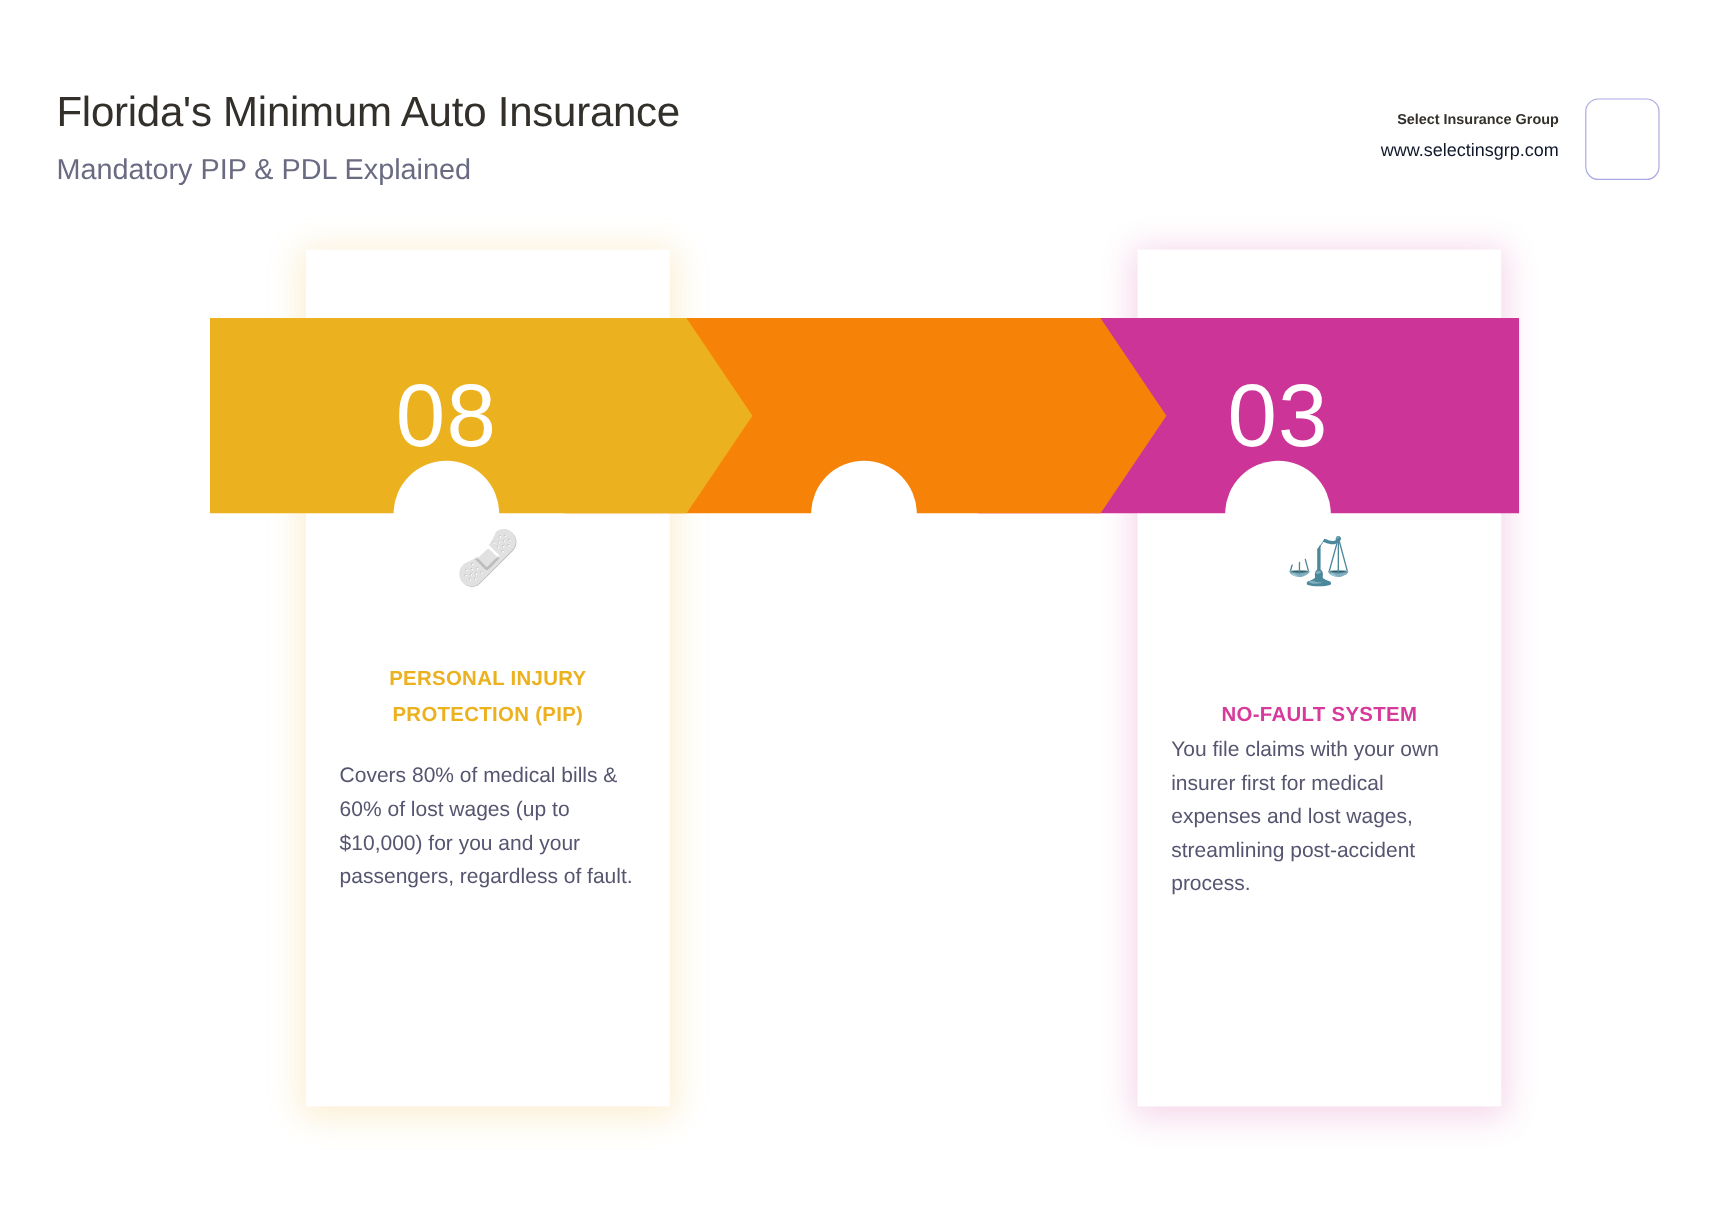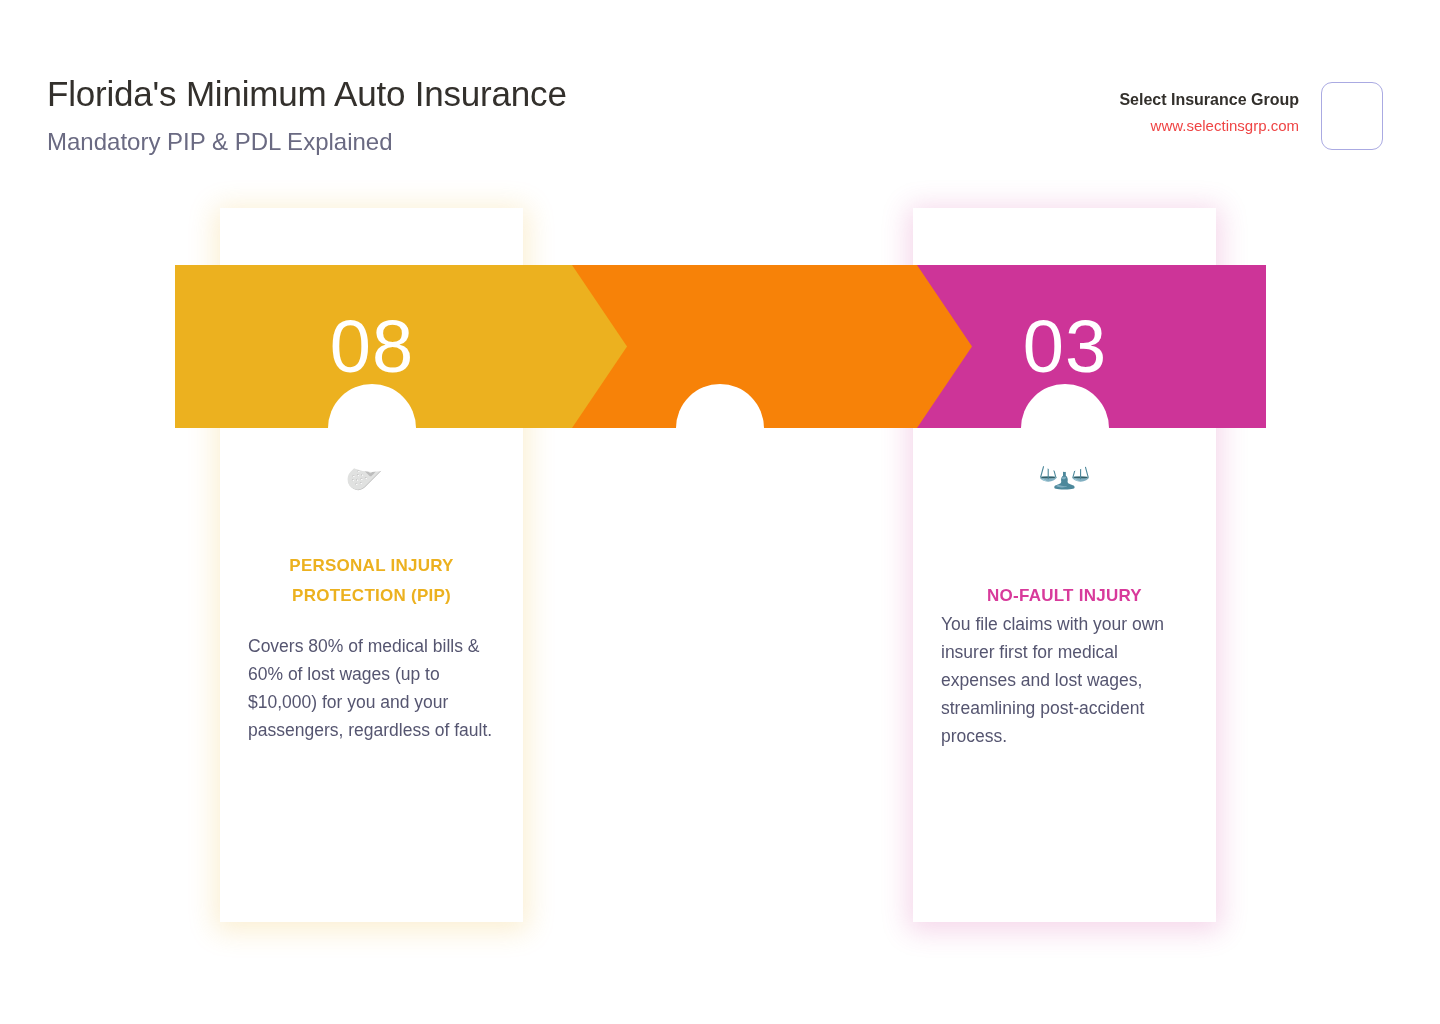--- a/index.html
+++ b/index.html
@@ -60,32 +60,32 @@
     top: 82px;
     display: flex;
     align-items: flex-start;
     gap: 22px;
   }
   .brand-text {
     text-align: right;
     padding-top: 7px;
   }
   .brand-name {
-    font-size: 16px;
+    font-size: 12px;
     line-height: 21px;
     font-weight: 700;
     color: #33302c;
     white-space: nowrap;
   }
   .brand-url {
     padding-top: 6px;
     font-size: 15px;
     line-height: 20px;
     font-weight: 400;
-    color: #ef4444;
+    color: #0f172a;
     white-space: nowrap;
   }
   .brand-logo {
     width: 62px;
     height: 68px;
     border: 1.5px solid #aaaae2;
     border-radius: 11px;
     background: #ffffff;
     box-sizing: border-box;
   }
@@ -99,20 +99,21 @@
     height: 1024px;
   }
   .card {
     position: absolute;
     top: 208px;
     width: 303px;
     height: 714px;
     background: #ffffff;
     box-sizing: border-box;
     padding: 0 28px;
+    margin-left: 35px;
   }
   .card-1 { left: 220px; box-shadow: 0 4px 26px 5px rgba(236,177,31,0.20); }
   .card-2 { left: 568px; box-shadow: 0 4px 26px 5px rgba(247,130,8,0.20); }
   .card-3 { left: 913px; box-shadow: 0 4px 26px 5px rgba(205,52,152,0.20); }
 
   .card-icon {
     position: absolute;
     left: 0;
     top: 232px;
     width: 303px;
@@ -212,21 +213,21 @@
 
     <div class="card card-1">
       <div class="card-icon">🩹</div>
       <div class="card-heading">PERSONAL INJURY PROTECTION (PIP)</div>
       <div class="card-body">Covers 80% of medical bills &amp; 60% of lost wages (up to $10,000) for you and your passengers, regardless of fault.</div>
     </div>
 
 
     <div class="card card-3">
       <div class="card-icon">⚖️</div>
-      <div class="card-heading">NO-FAULT INJURY</div>
+      <div class="card-heading">NO-FAULT SYSTEM</div>
       <div class="card-body">You file claims with your own insurer first for medical expenses and lost wages, streamlining post-accident process.</div>
     </div>
   </div>
 
   <div class="band">
     <svg width="1091" height="163" viewBox="0 0 1091 163">
 
       <path id="seg3" d="M640,0 L1091,0 L1091,163 L640,163 L695,81.5 Z" fill="#CD3498"></path>
 
       <path id="seg2" d="M295,0 L742,0 L797,81.5 L742,163 L295,163 L350,81.5 Z" fill="#F78208"></path>

